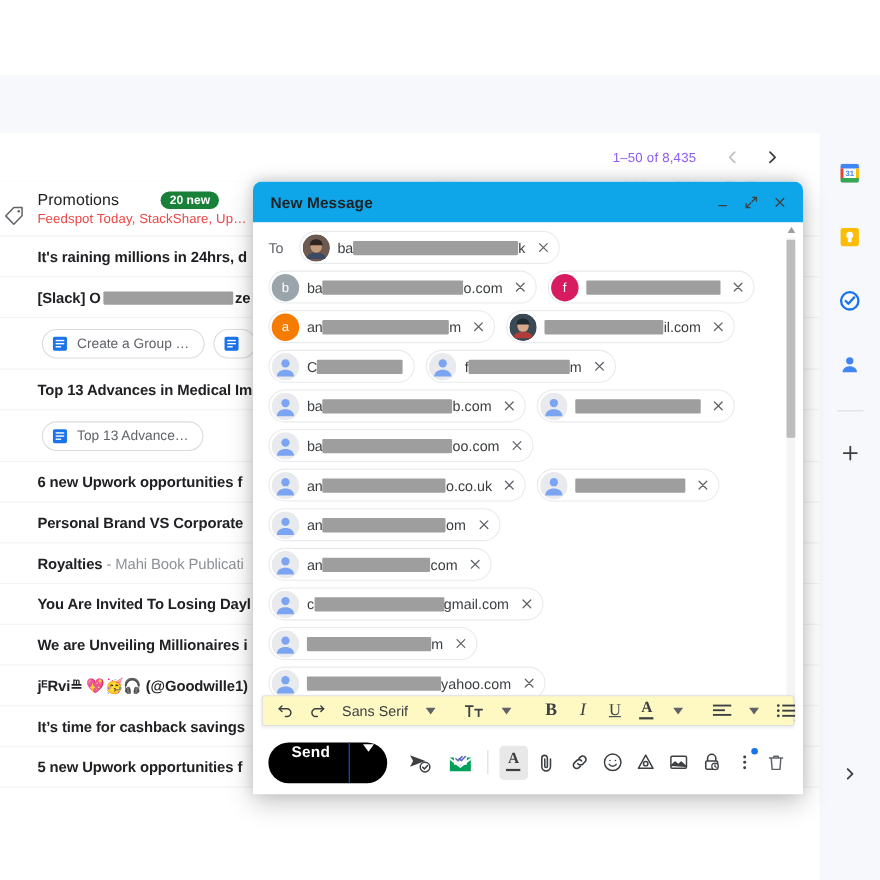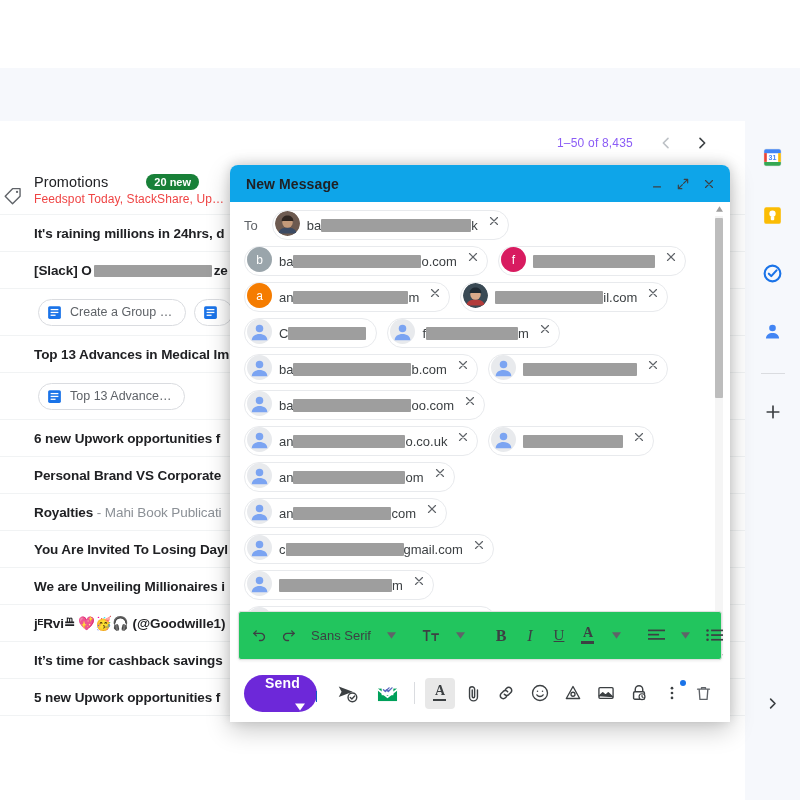--- a/index.html
+++ b/index.html
@@ -98,21 +98,21 @@
   }
   .compose-title { font-size: 14px; color: #202124; font-weight: bold; flex: 1; letter-spacing: .1px; }
   .win-btn { width: 22px; height: 22px; display: flex; align-items: center; justify-content: center; cursor: pointer; margin-left: 4px; }
 
   .recips {
     flex: 1; position: relative; overflow: hidden; padding: 8px 22px 4px 14px;
   }
   .rrow { display: flex; align-items: center; flex-wrap: nowrap; margin-bottom: 6px; gap: 10px; }
   .to-lbl { font-size: 13px; color: #5f6368; margin-right: 4px; flex-shrink: 0; }
   .chip {
-    display: inline-flex; height: 30px; border: 1px solid #e8eaed;
+    display: inline-flex; align-items: center; height: 30px; border: 1px solid #e8eaed;
     border-radius: 15px; background: #fff; padding: 0 4px 0 2px; flex-shrink: 0; cursor: pointer;
   }
   .chip-av {
     width: 25px; height: 25px; border-radius: 50%; flex-shrink: 0; color: #fff;
     font-size: 12px; display: flex; align-items: center; justify-content: center;
   }
   .chip-txt {
     font-size: 13px; color: #3c4043; margin: 0 6px 0 7px; white-space: nowrap;
     display: flex; align-items: center; gap: 0px;
   }
@@ -123,33 +123,33 @@
     gap: 7px; font-size: 12.5px; color: #5f6368;
   }
   .cc-bcc .camp { color: #1a73e8; }
 
   .sbar { position: absolute; right: 5px; top: 2px; width: 12px; bottom: 2px; }
   .sbar-track { position: absolute; top: 12px; bottom: 12px; left: 2px; width: 8px; background: #f5f5f5; }
   .sbar-thumb { position: absolute; top: 14px; left: 2px; width: 8px; height: 180px; background: #bdbdbd; border-radius: 1px; cursor: pointer; }
   .sbar-a { position: absolute; left: 2px; width: 8px; height: 10px; display: flex; align-items: center; justify-content: center; cursor: pointer; }
 
   .fmt-bar {
-    position: absolute; left: 8px; right: 8px; bottom: 62px; height: 49px; background: #22c55e;
+    position: absolute; left: 8px; right: 8px; bottom: 62px; height: 28px; background: #fef9c3;
     border: 1px solid #e0e0e0; border-radius: 3px; display: flex; align-items: center;
     padding: 0 6px; gap: 1px; z-index: 5; box-shadow: 0 1px 3px rgba(0,0,0,.08);
   }
   .fb { height: 30px; min-width: 28px; display: flex; align-items: center; justify-content: center; cursor: pointer; border-radius: 3px; padding: 0 3px; }
   .fb-font { font-size: 13px; color: #3c4043; padding: 0 6px 0 8px; white-space: nowrap; }
   .fb-sep { width: 1px; height: 20px; background: #e0e0e0; margin: 0 5px; }
 
   .actions {
     height: 58px; flex-shrink: 0; display: flex; align-items: center;
     padding: 0 12px 0 14px; gap: 2px; background: #fff; position: relative; z-index: 6;
   }
-  .send-wrap { display: flex; align-items: flex-end; background: #6d28d9; border-radius: 19px; height: 37px; cursor: pointer; flex-direction: column; }
+  .send-wrap { display: flex; align-items: flex-start; background: #000000; border-radius: 19px; height: 37px; cursor: pointer; }
   .send-lbl { color: #fff; font-size: 14px; font-weight: bold; padding: 0 17px 0 21px; letter-spacing: .2px; }
   .send-div { width: 1px; height: 37px; background: #0f5bc7; }
   .send-cav { width: 34px; display: flex; align-items: center; justify-content: center; cursor: pointer; }
   .act-ic { width: 31px; height: 31px; display: flex; align-items: center; justify-content: center; cursor: pointer; border-radius: 4px; margin-left: 2px; position: relative; }
   .act-ic.sel { background: #e8e8e8; }
   .act-sep { width: 1px; height: 22px; background: #dadce0; margin: 0 6px 0 10px; }
   .blue-dot { position: absolute; top: 2px; right: 1px; width: 6px; height: 6px; background: #1a73e8; border-radius: 50%; }
   .trash { margin-left: auto; }
 </style>
 </head>

